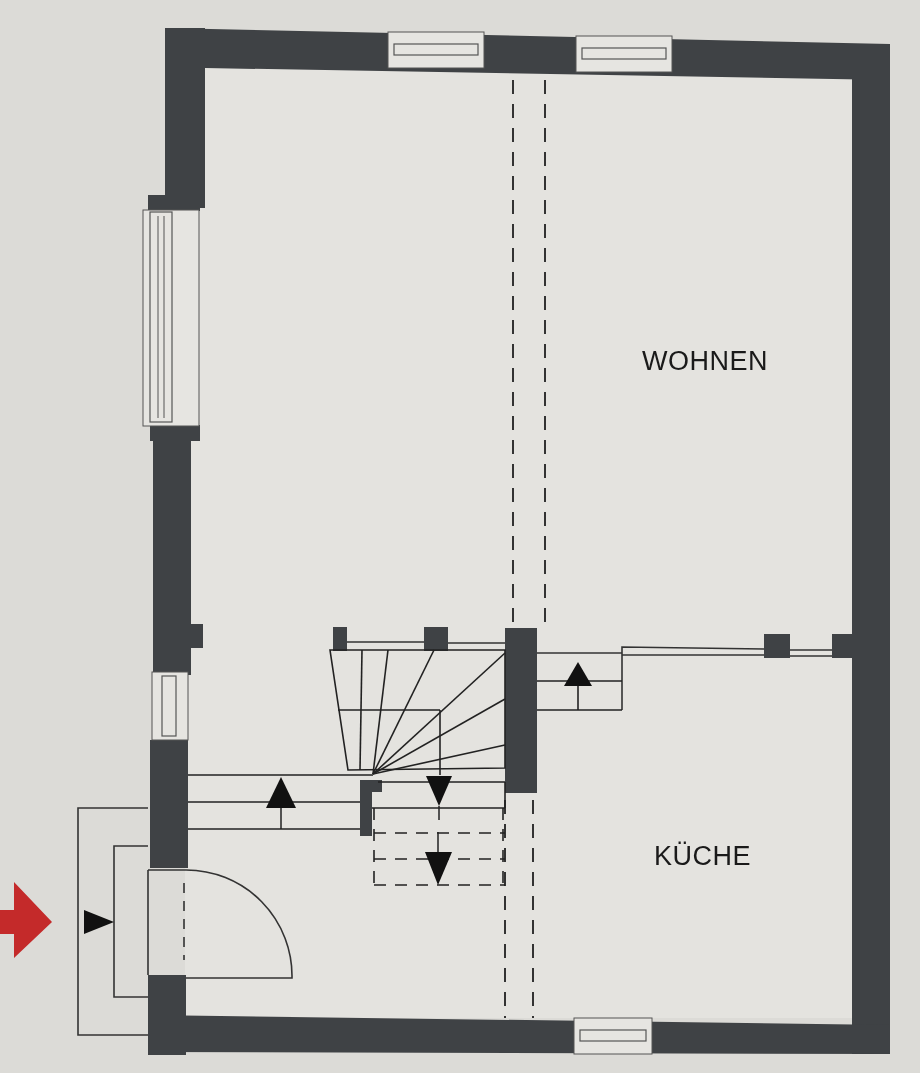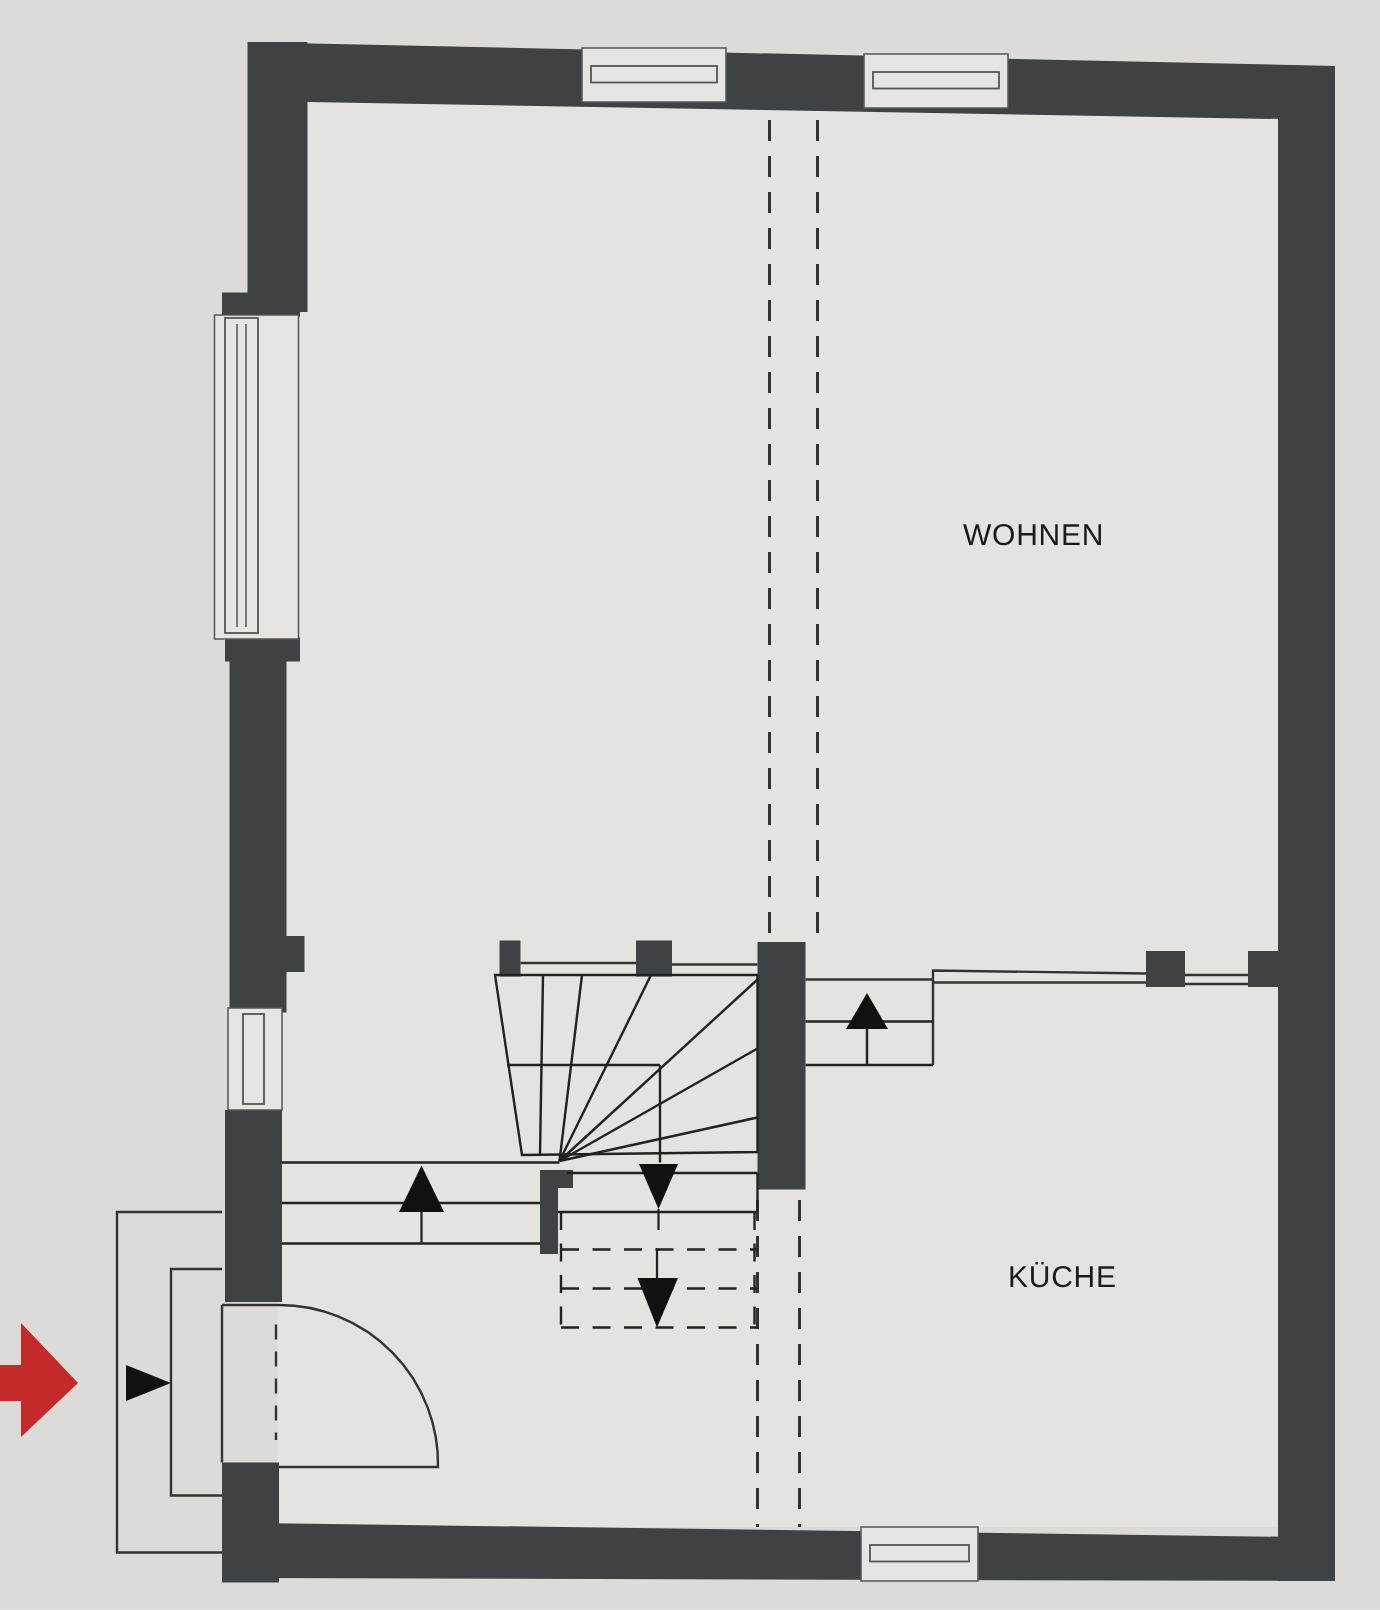--- a/index.html
+++ b/index.html
@@ -1,18 +1,18 @@
 <!DOCTYPE html>
 <html><head>
 <meta charset="utf-8">
 <style>
   html, body { margin: 0; padding: 0; }
   body { width: 920px; height: 1073px; background: #dcdbd7; overflow: hidden; position: relative; }
   #plan { position: absolute; left: 0; top: 0; }
-  .room-label { position: absolute; font-family: "Liberation Sans", sans-serif; font-size: 20px; color: #1a1a1a; letter-spacing: 0.5px; }
+  .room-label { position: absolute; font-family: "Liberation Sans", sans-serif; font-size: 27px; color: #1a1a1a; letter-spacing: 0.5px; }
 </style>
 </head>
 <body>
 
 <svg id="plan" width="920" height="1073" viewBox="0 0 920 1073" xmlns="http://www.w3.org/2000/svg">
 
   <rect x="185" y="68" width="668" height="950" fill="#e4e3df"></rect>
 
   <g fill="#3f4245">
 
@@ -132,13 +132,13 @@
   <g stroke="#333" stroke-width="1.6" fill="none">
     <polyline points="148,808 78,808 78,1035 148,1035"></polyline>
     <polyline points="148,846 114,846 114,997 148,997"></polyline>
   </g>
   <polygon points="84,910 84,934 114,922" fill="#111"></polygon>
 
   <polygon points="0,910 14,910 14,882 52,922 14,958 14,934 0,934" fill="#c42a2a"></polygon>
 </svg>
 
 <div class="room-label" style="left:642px; top:346px;">WOHNEN</div>
-<div class="room-label" style="left:672px; top:841px;">KÜCHE</div>
+<div class="room-label" style="left:654px; top:841px;">KÜCHE</div>
 
 </body></html>

